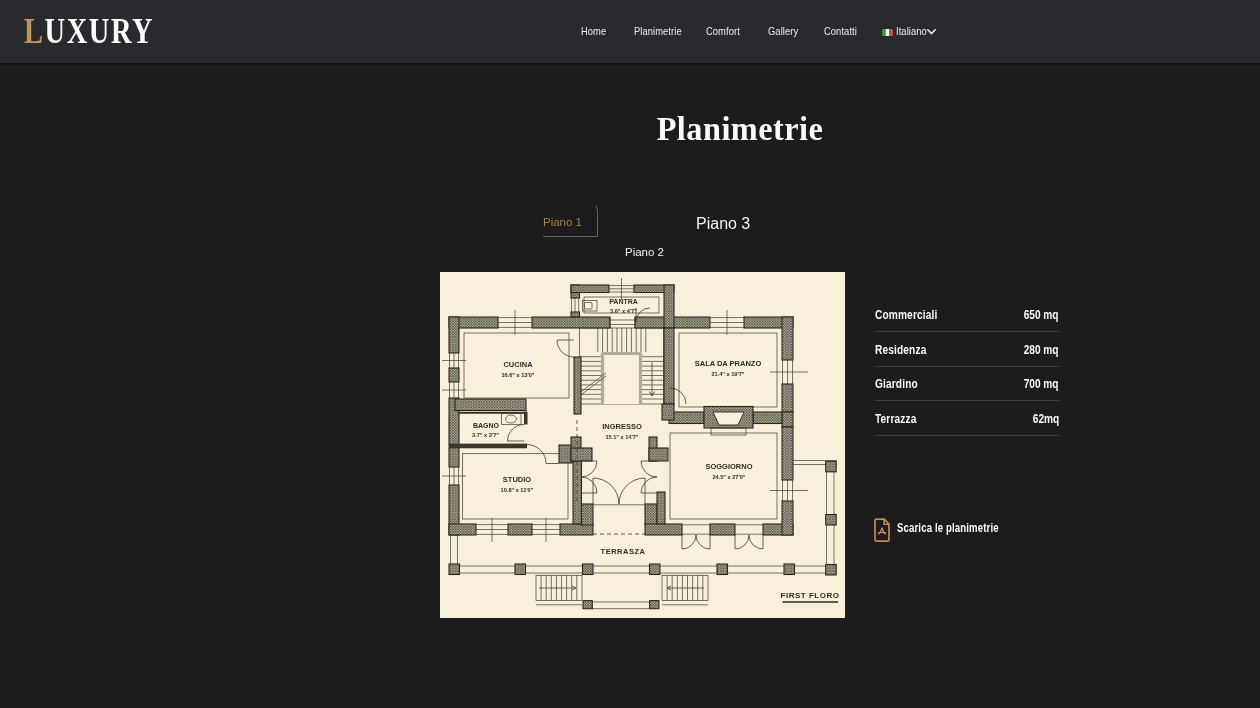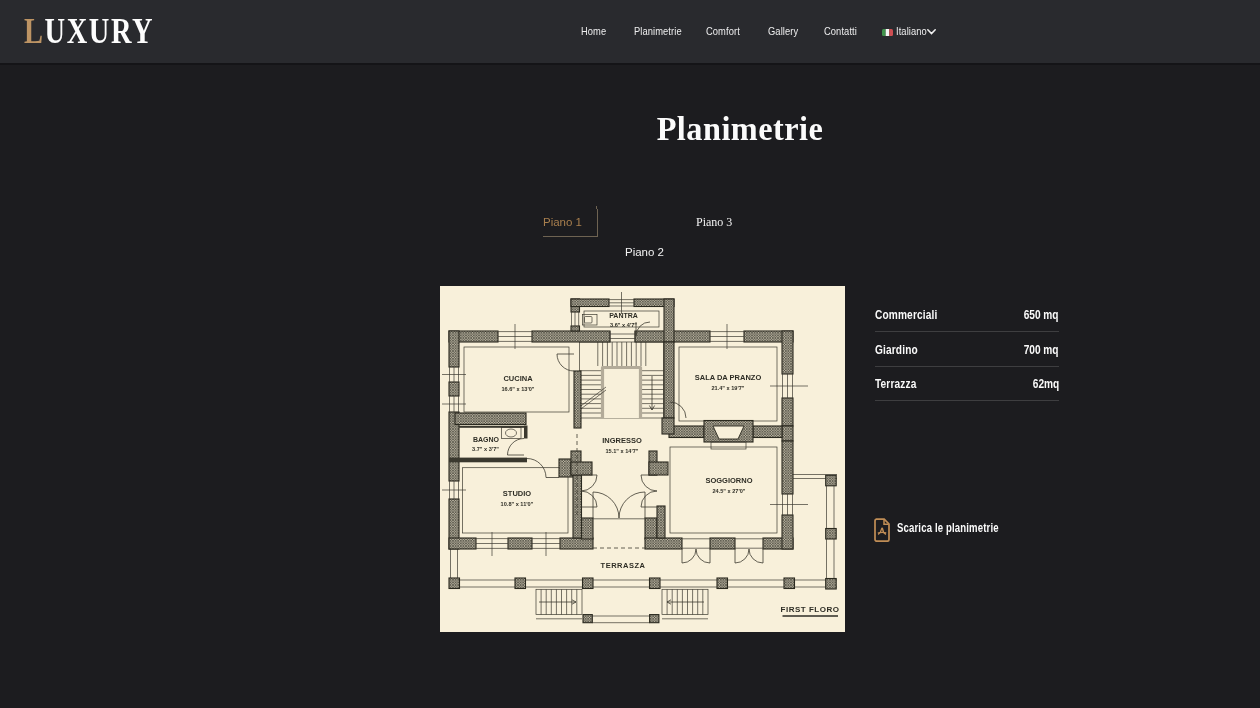--- a/index.html
+++ b/index.html
@@ -9,22 +9,22 @@
   .header { position:absolute; left:0; top:0; width:1260px; height:65px; background:#292a2e; border-bottom:2px solid #141417; }
   .logo { opacity:0.999; position:absolute; left:24px; top:10px; font-family:"Liberation Serif", serif; font-weight:700; font-size:36px; letter-spacing:2px; color:#fdfdfd; transform:scaleX(0.79); transform-origin:0 0; }
   .logo .gold { color:#bd9464; }
   .nav { position:absolute; top:24.5px; left:581px; width:360px; height:16px; font-size:11px; color:#ededee; }
   .nav span.item { opacity:0.999; position:absolute; top:0; white-space:nowrap; letter-spacing:0.1px; transform:scaleX(0.85); transform-origin:0 0; }
   .title { opacity:0.999; position:absolute; top:110px; left:340px; width:800px; text-align:center; font-family:"Liberation Serif", serif; font-weight:700; font-size:34px; color:#fbfbfb; letter-spacing:0.5px; transform:scaleX(0.95); transform-origin:center; }
   .tabs { position:absolute; top:206px; left:543px; }
   .tab1 { position:absolute; left:0; top:3px; width:55px; height:28px; border-right:1px solid #6e6352; border-bottom:1px solid #6e6352; color:#a87f4e; font-size:11.5px; line-height:27px; white-space:nowrap; }
   .tab1:before { content:""; position:absolute; right:0; top:-3px; width:1px; height:3px; background:#6e6352; }
   .tab2 { position:absolute; left:82px; top:9px; color:#f2f2f2; font-size:11.5px; white-space:nowrap;margin-top:31px; }
-  .tab3 { position:absolute; left:153px; top:9px; color:#f2f2f2; font-size:12px; white-space:nowrap;font-family:Liberation Serif, serif; }
-  .plan { position:absolute; left:440px; top:286px; width:405px; height:346px; }
+  .tab3 { position:absolute; left:153px; top:9px; color:#f2f2f2; font-size:16px; white-space:nowrap; }
+  .plan { position:absolute; left:440px; top:272px; width:405px; height:346px; }
   .arealist { position:absolute; left:875px; top:300px; width:184px;text-align:right; }
   .row { position:relative; height:34.5px; }
   .row .lbl { opacity:0.999; position:absolute; left:0; top:7px; font-size:13.5px; font-weight:700; color:#fafafa; letter-spacing:0.2px; transform:scaleX(0.75); transform-origin:0 0; white-space:nowrap; }
   .row .val { opacity:0.999; position:absolute; right:0; top:7px; font-size:13.5px; font-weight:700; color:#fafafa; transform:scaleX(0.75); transform-origin:100% 0; white-space:nowrap; }
   .sep { position:absolute; left:0; right:0; bottom:2.5px; height:1px; background:#3e3e40; }
   .pdf { position:absolute; left:872px; top:518px; }
   .pdftext { opacity:0.999; position:absolute; left:897px; top:520px; font-size:13.5px; font-weight:700; color:#fafafa; letter-spacing:0.2px; transform:scaleX(0.71); transform-origin:0 0; white-space:nowrap; }
 </style>
 </head>
 <body>
@@ -407,20 +407,25 @@
   </div>
 
   <div class="arealist">
 
     <div class="row">
         <span class="lbl">Commerciali</span>
         <span class="val">650 mq</span>
         <span class="sep"></span>
       </div>
 
+    <div class="row">
+        <span class="lbl">Residenza</span>
+        <span class="val">280 mq</span>
+        <span class="sep"></span>
+      </div>
 
     <div class="row">
         <span class="lbl">Giardino</span>
         <span class="val">700 mq</span>
         <span class="sep"></span>
       </div>
 
     <div class="row">
         <span class="lbl">Terrazza</span>
         <span class="val">62mq</span>

